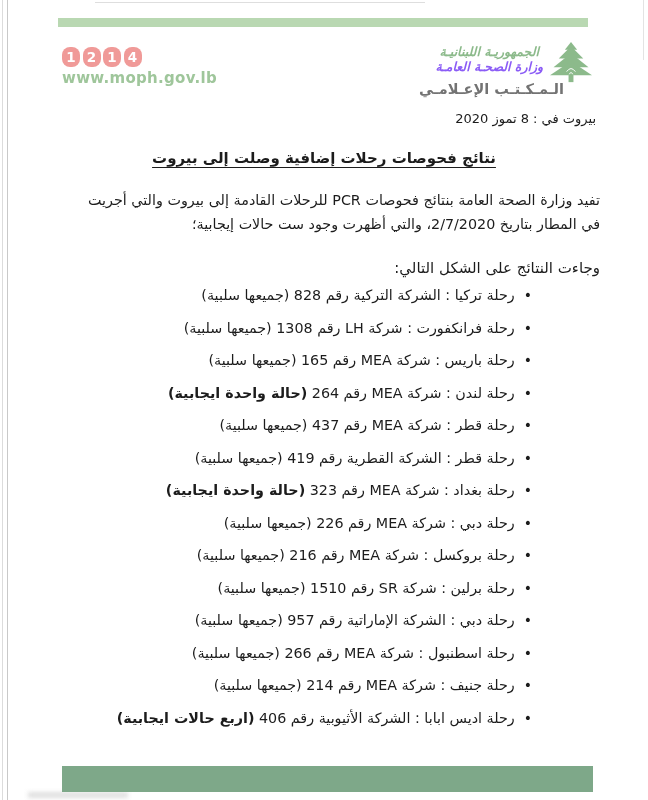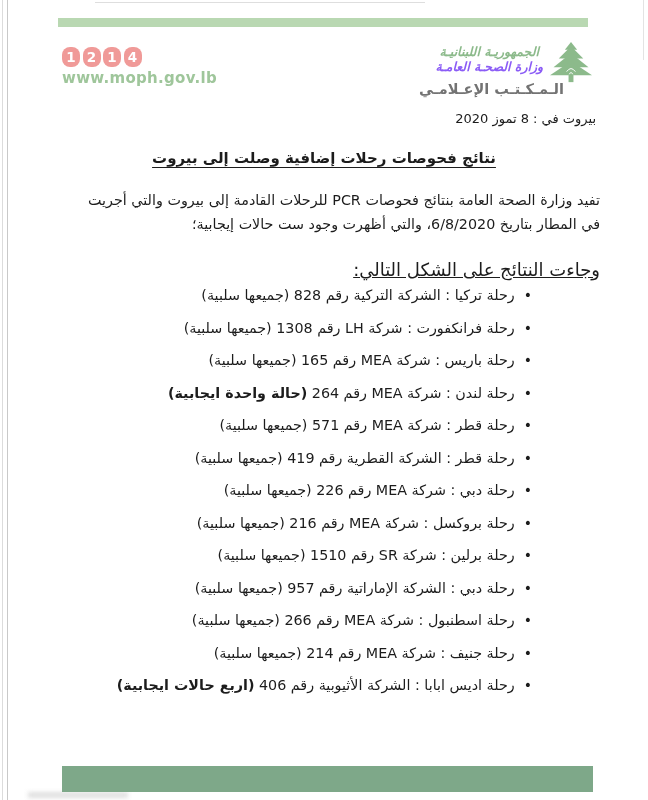--- a/index.html
+++ b/index.html
@@ -39,21 +39,21 @@
     position:absolute;top:149px;left:0;width:100%;text-align:center;
     font-size:15px;font-weight:bold;direction:rtl;
     text-decoration:underline;text-underline-offset:4px;
   }
   .intro{
     position:absolute;top:189px;right:48px;width:512px;
     direction:rtl;text-align:justify;font-size:14.3px;line-height:23.5px;
   }
   .lead{
     position:absolute;top:259px;right:48px;width:512px;
-    direction:rtl;text-align:right;font-size:18px;text-decoration:underline;
+    direction:rtl;text-align:right;font-size:15px;
   }
   ul.flights{
     position:absolute;top:284px;right:112px;margin:4px;padding:0;
     list-style:none;direction:rtl;text-align:right;
   }
   ul.flights li{
     font-size:14.3px;line-height:15px;margin-bottom:17.5px;white-space:nowrap;
   }
   ul.flights li::before{content:"\2022";padding-left:9px;font-size:14px;}
   ul.flights li.positive .result{font-weight:bold;}
@@ -98,31 +98,32 @@
       <path d="M21 35 q5 -7 10 0" stroke="#ffffff" stroke-width="1.1" fill="none"></path>
       <path d="M24 38 q2 -4 4 0" stroke="#ffffff" stroke-width="1" fill="none"></path>
     </svg>
   </div>
   <div class="media-office">الـمـكـتـب الإعـلامـي</div>
 
   <div class="date-line">بيروت في : 8 تموز 2020</div>
 
   <div class="doc-title">نتائج فحوصات رحلات إضافية وصلت إلى بيروت</div>
 
-  <div class="intro">تفيد وزارة الصحة العامة بنتائج فحوصات PCR للرحلات القادمة إلى بيروت والتي أجريت في المطار بتاريخ 6/8/2020، والتي أظهرت وجود ست حالات إيجابية؛</div>
+  <div class="intro">تفيد وزارة الصحة العامة بنتائج فحوصات PCR للرحلات القادمة إلى بيروت والتي أجريت في المطار بتاريخ 2/7/2020، والتي أظهرت وجود ست حالات إيجابية؛</div>
 
   <div class="lead">وجاءت النتائج على الشكل التالي:</div>
 
   <ul class="flights">
       <li><span class="ftext">رحلة تركيا : الشركة التركية رقم 828</span> <span class="result">(جميعها سلبية)</span></li>
       <li><span class="ftext">رحلة فرانكفورت : شركة LH رقم 1308</span> <span class="result">(جميعها سلبية)</span></li>
       <li><span class="ftext">رحلة باريس : شركة MEA رقم 165</span> <span class="result">(جميعها سلبية)</span></li>
       <li class="positive"><span class="ftext">رحلة لندن : شركة MEA رقم 264</span> <span class="result">(حالة واحدة ايجابية)</span></li>
-      <li><span class="ftext">رحلة قطر : شركة MEA رقم 571</span> <span class="result">(جميعها سلبية)</span></li>
+      <li><span class="ftext">رحلة قطر : شركة MEA رقم 437</span> <span class="result">(جميعها سلبية)</span></li>
       <li><span class="ftext">رحلة قطر : الشركة القطرية رقم 419</span> <span class="result">(جميعها سلبية)</span></li>
+      <li class="positive"><span class="ftext">رحلة بغداد : شركة MEA رقم 323</span> <span class="result">(حالة واحدة ايجابية)</span></li>
       <li><span class="ftext">رحلة دبي : شركة MEA رقم 226</span> <span class="result">(جميعها سلبية)</span></li>
       <li><span class="ftext">رحلة بروكسل : شركة MEA رقم 216</span> <span class="result">(جميعها سلبية)</span></li>
       <li><span class="ftext">رحلة برلين : شركة SR رقم 1510</span> <span class="result">(جميعها سلبية)</span></li>
       <li><span class="ftext">رحلة دبي : الشركة الإماراتية رقم 957</span> <span class="result">(جميعها سلبية)</span></li>
       <li><span class="ftext">رحلة اسطنبول : شركة MEA رقم 266</span> <span class="result">(جميعها سلبية)</span></li>
       <li><span class="ftext">رحلة جنيف : شركة MEA رقم 214</span> <span class="result">(جميعها سلبية)</span></li>
       <li class="positive"><span class="ftext">رحلة اديس ابابا : الشركة الأثيوبية رقم 406</span> <span class="result">(اربع حالات ايجابية)</span></li>
     </ul>
 
 </div>

